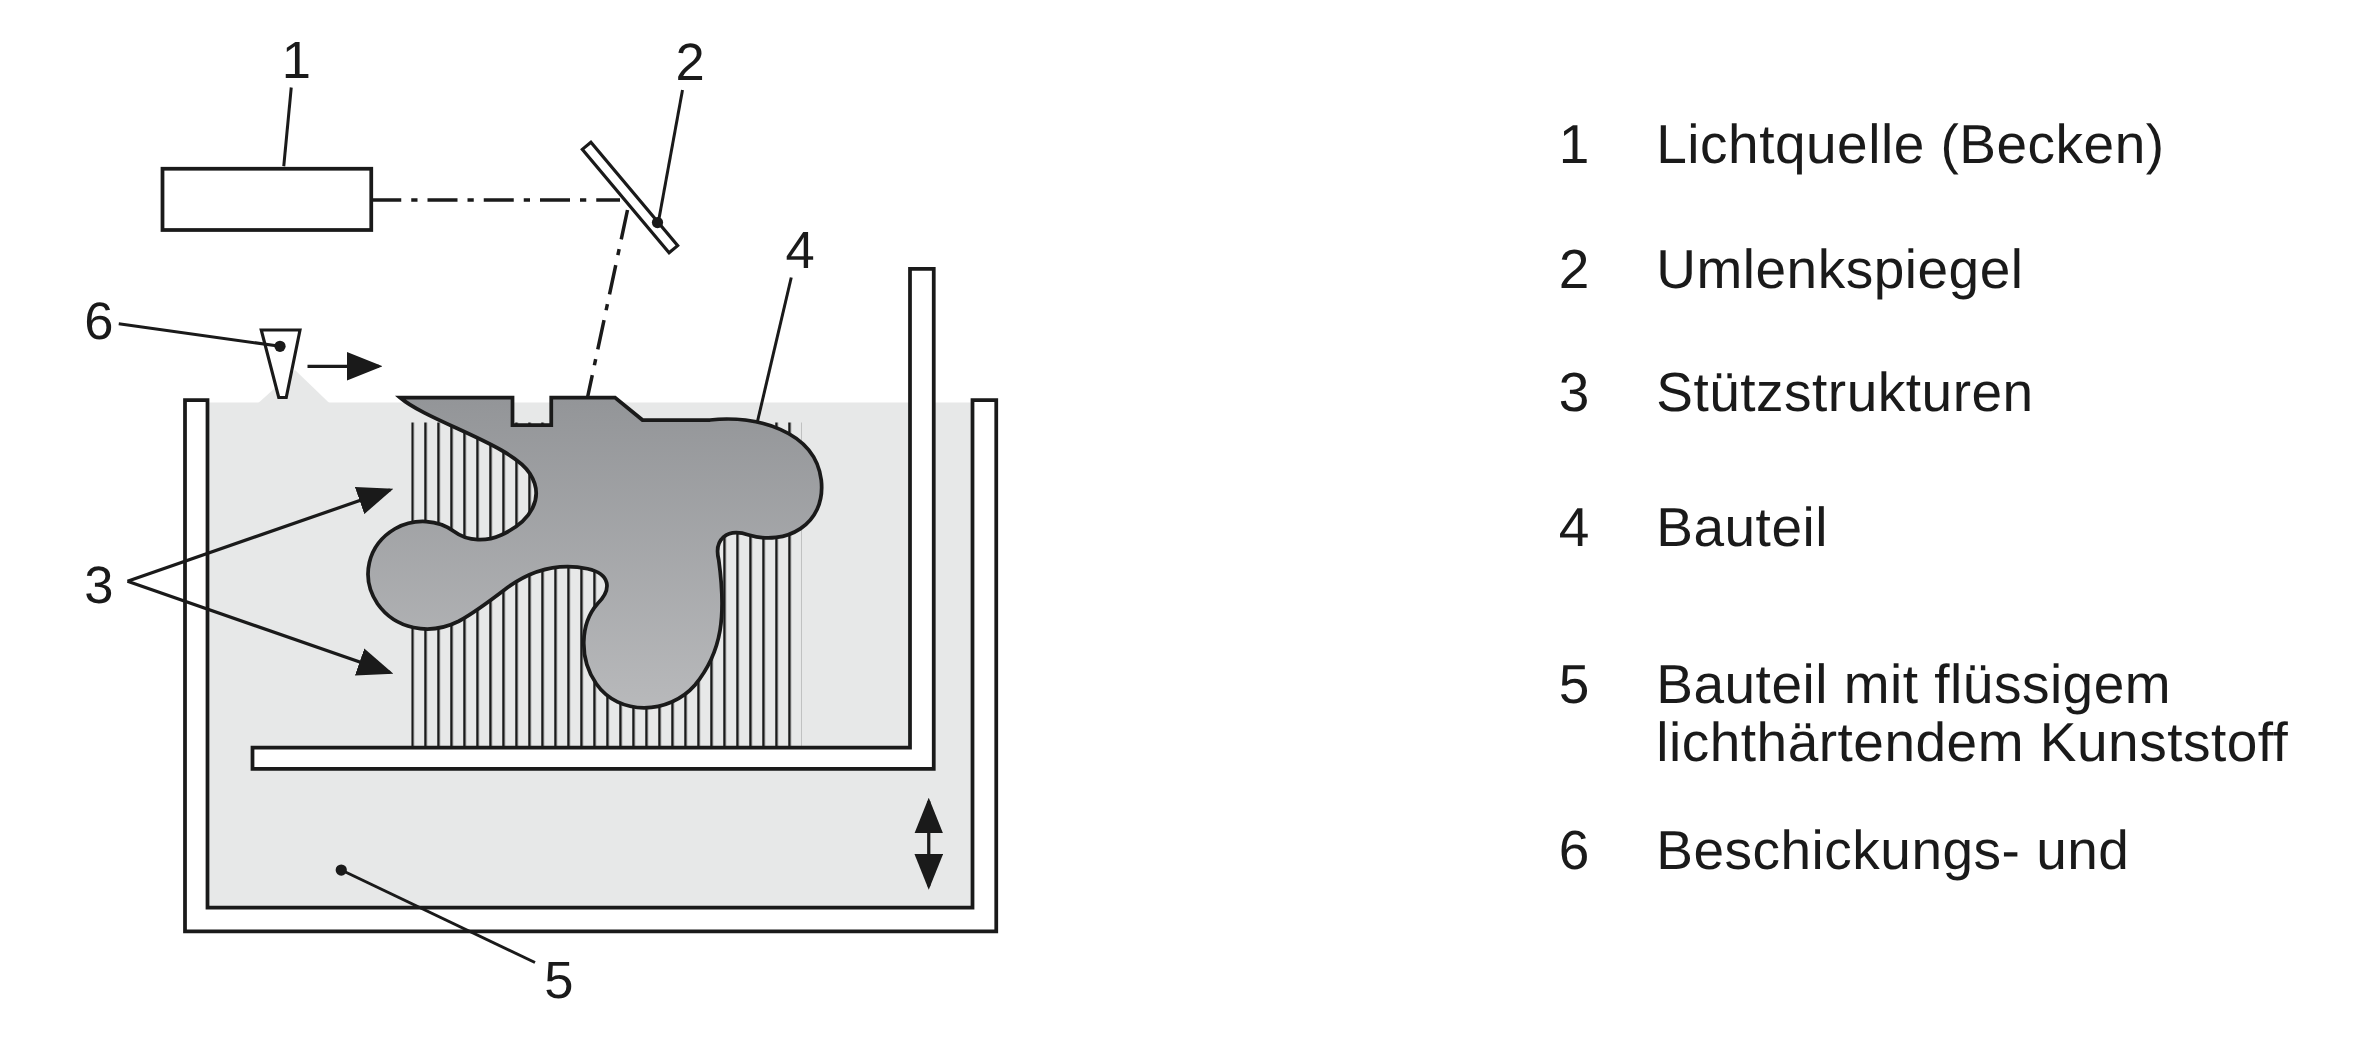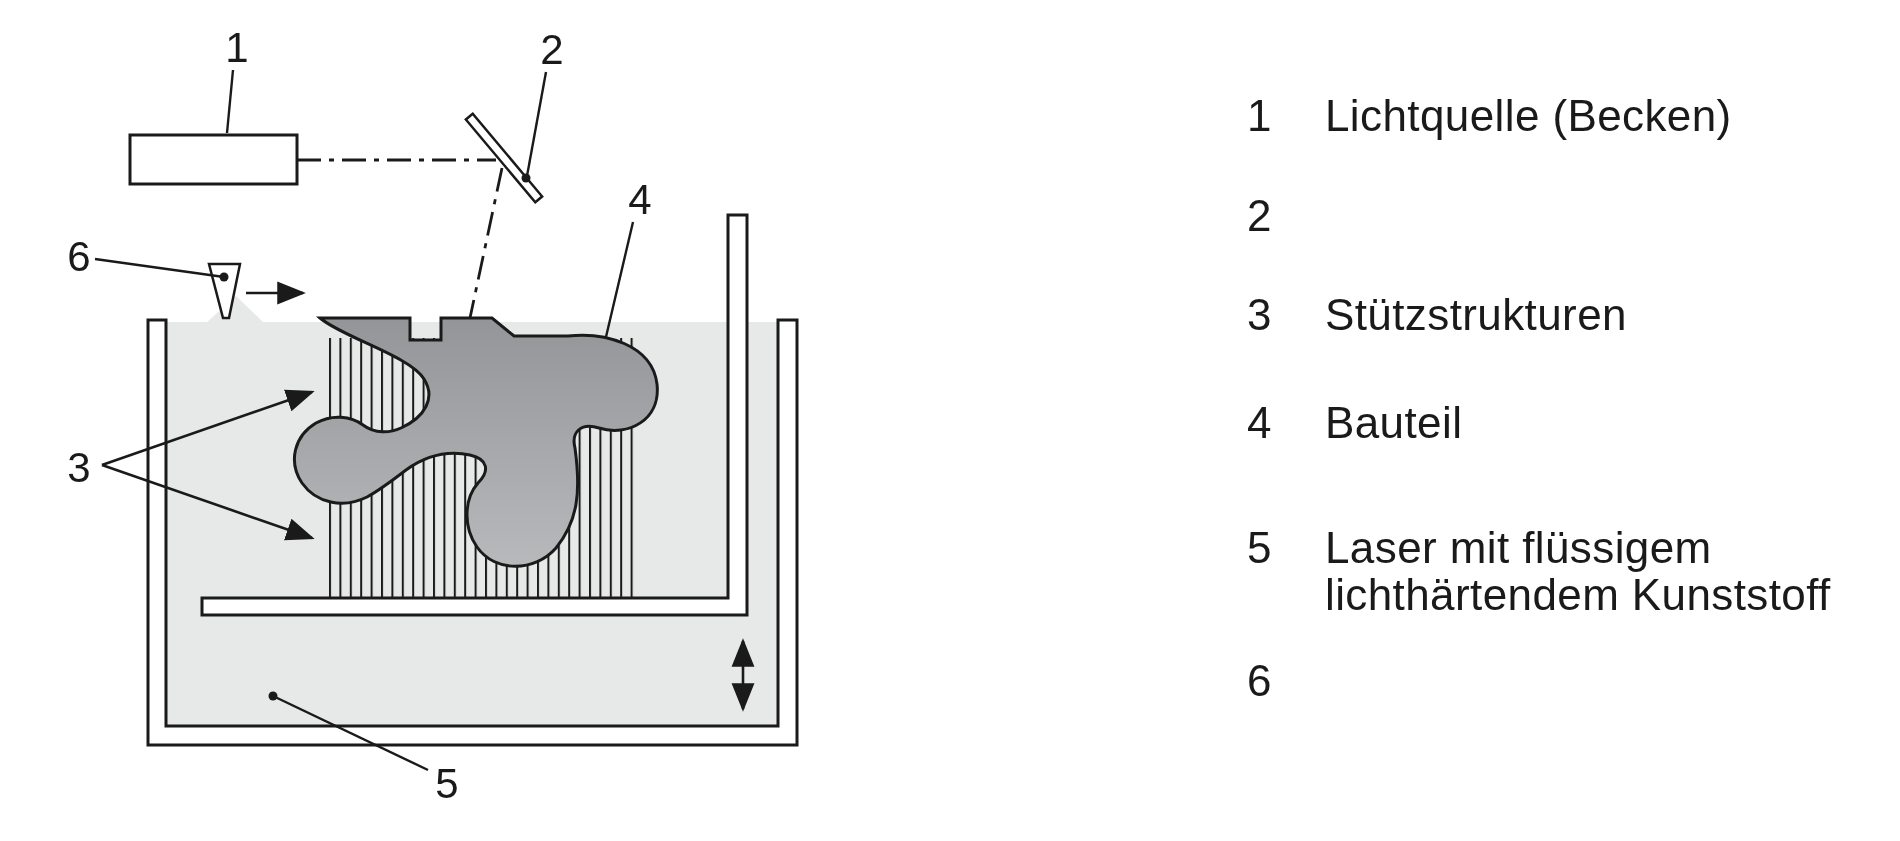--- a/index.html
+++ b/index.html
@@ -122,39 +122,43 @@
 
   <div id="legend">
       <div class="legend-row">
         <div class="legend-num">1</div>
         <div class="legend-text">
           <div>Lichtquelle (Becken)</div>
         </div>
       </div>
       <div class="legend-row">
         <div class="legend-num">2</div>
+        <div class="legend-text">
+          <div>Umlenkspiegel</div>
+        </div>
       </div>
       <div class="legend-row">
         <div class="legend-num">3</div>
         <div class="legend-text">
           <div>Stützstrukturen</div>
         </div>
       </div>
       <div class="legend-row">
         <div class="legend-num">4</div>
         <div class="legend-text">
           <div>Bauteil</div>
         </div>
       </div>
       <div class="legend-row">
         <div class="legend-num">5</div>
         <div class="legend-text">
-          <div>Laser mit flüssigem</div>
+          <div>Bauteil mit flüssigem</div>
           <div>lichthärtendem Kunststoff</div>
         </div>
       </div>
       <div class="legend-row">
         <div class="legend-num">6</div>
         <div class="legend-text">
+          <div>Beschickungs- und</div>
         </div>
       </div>
     </div>
 </div>
 
 </body></html>

